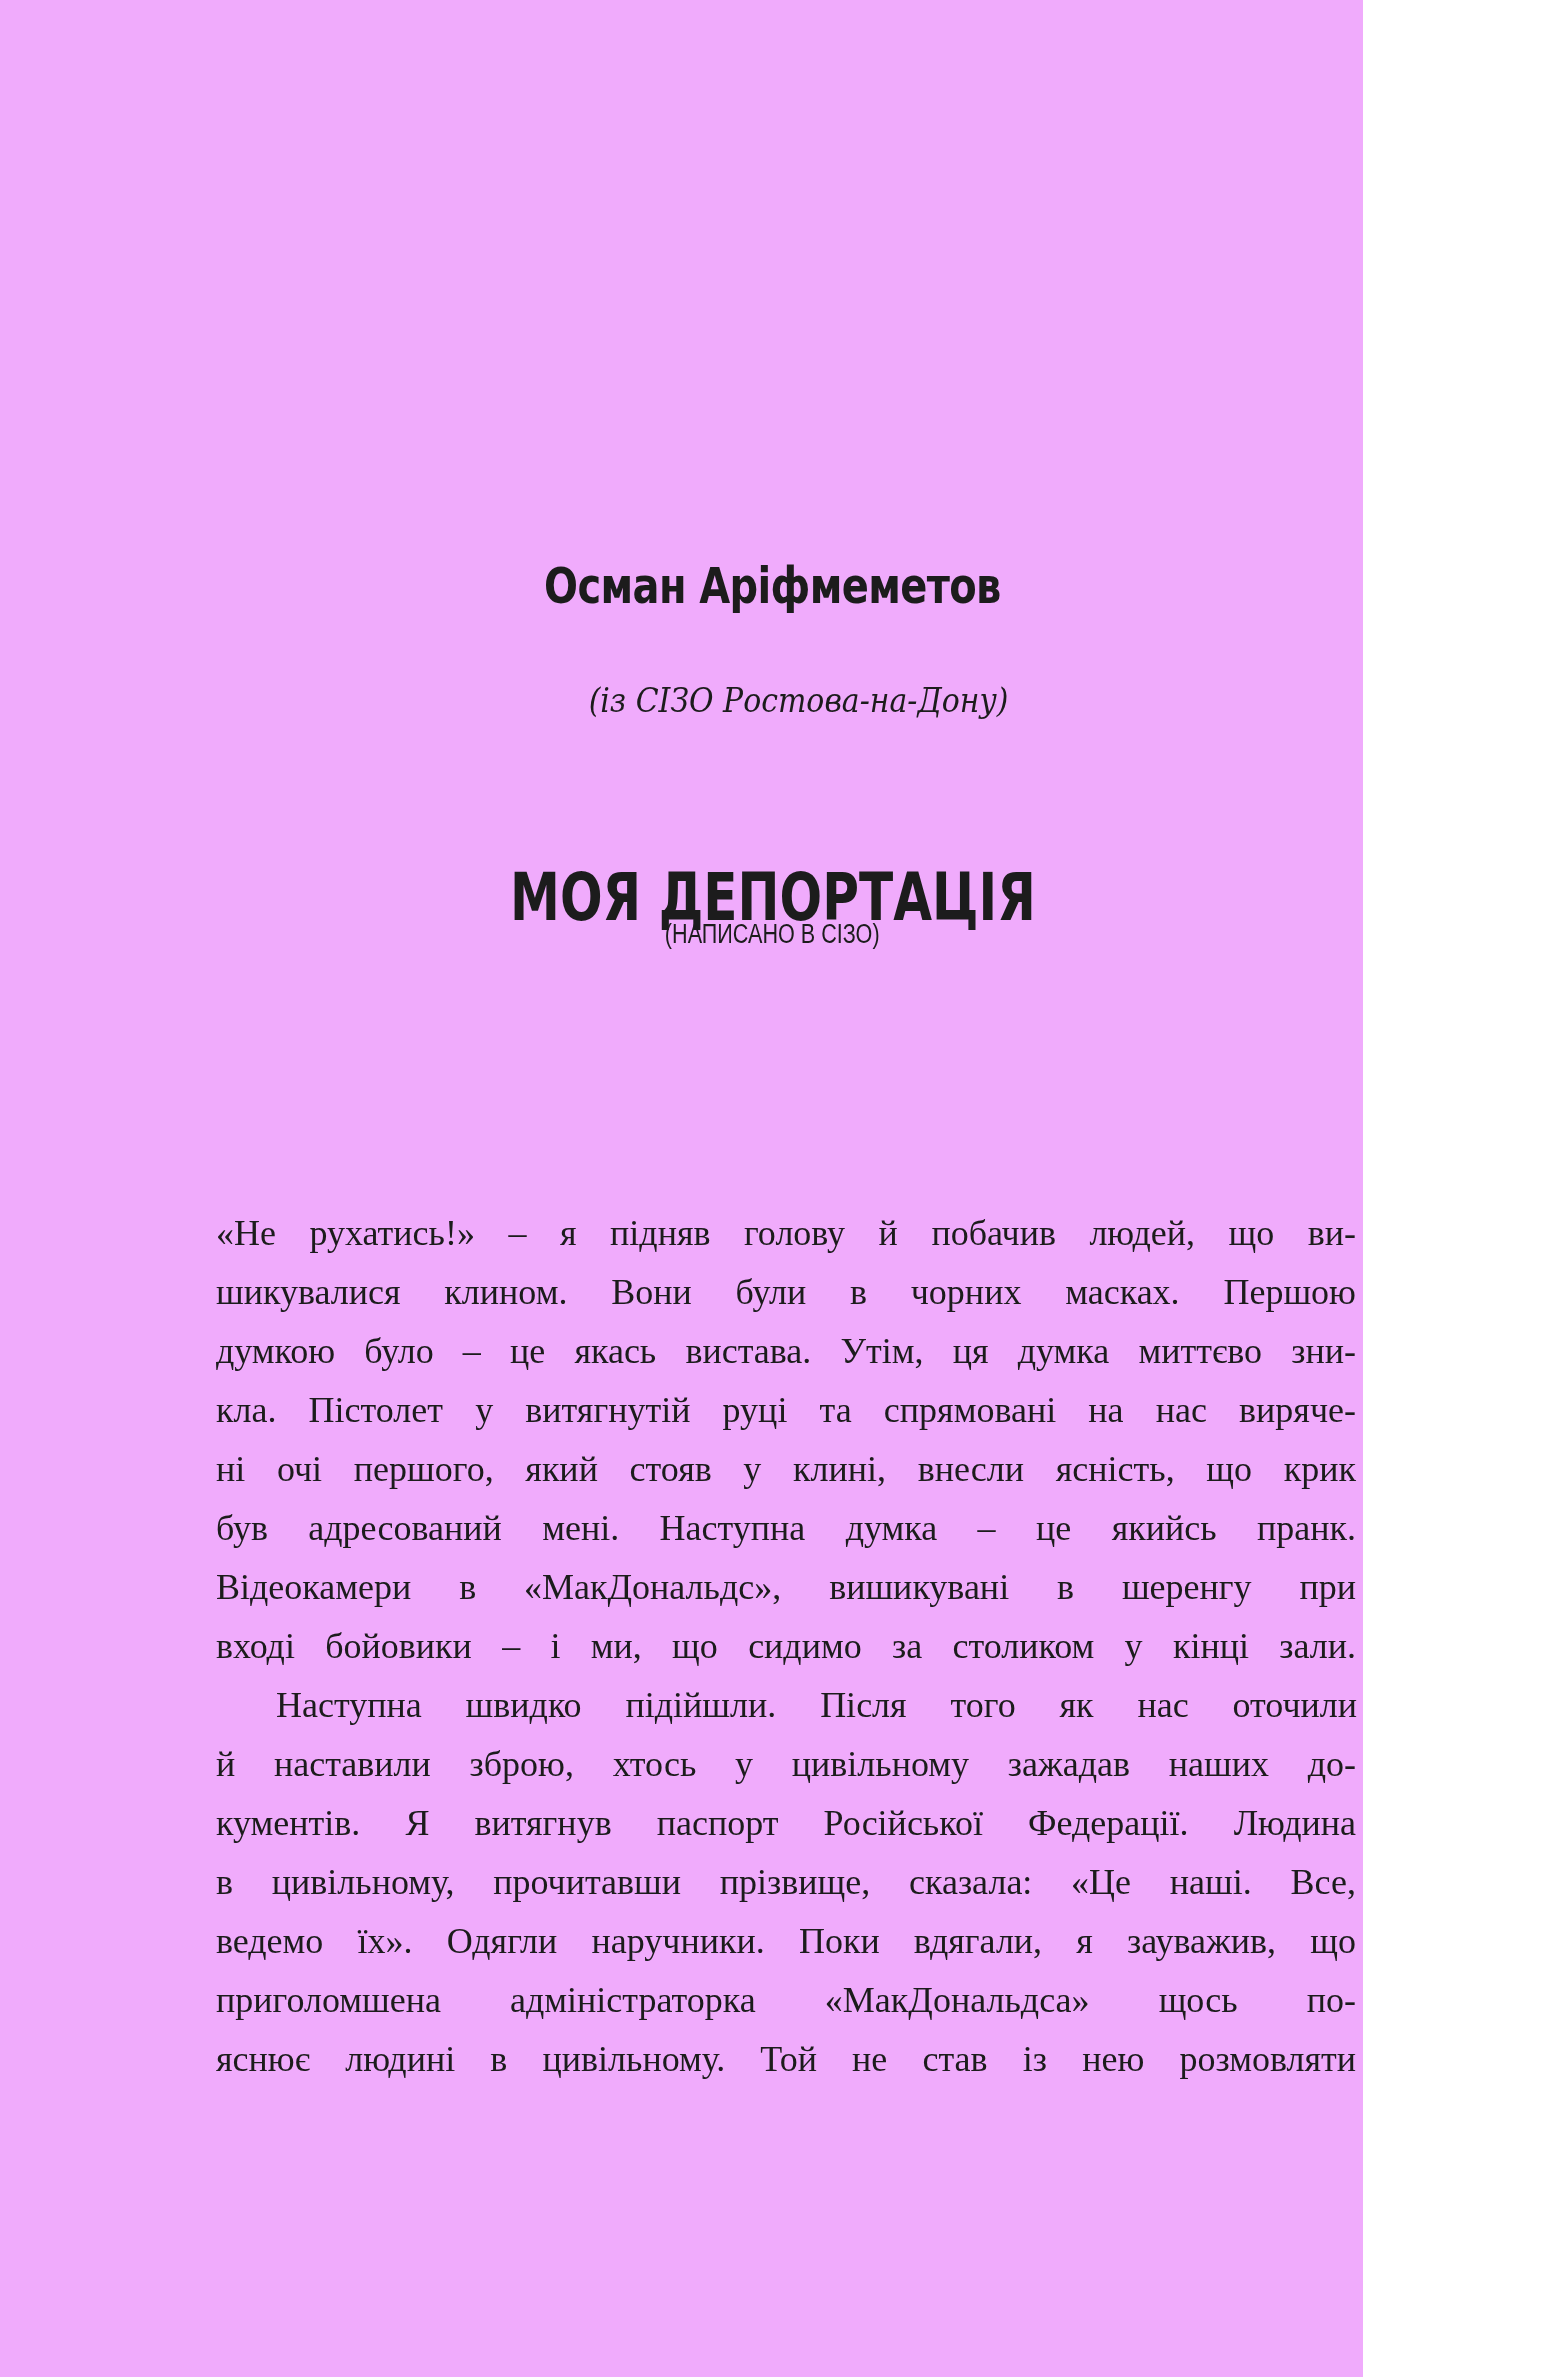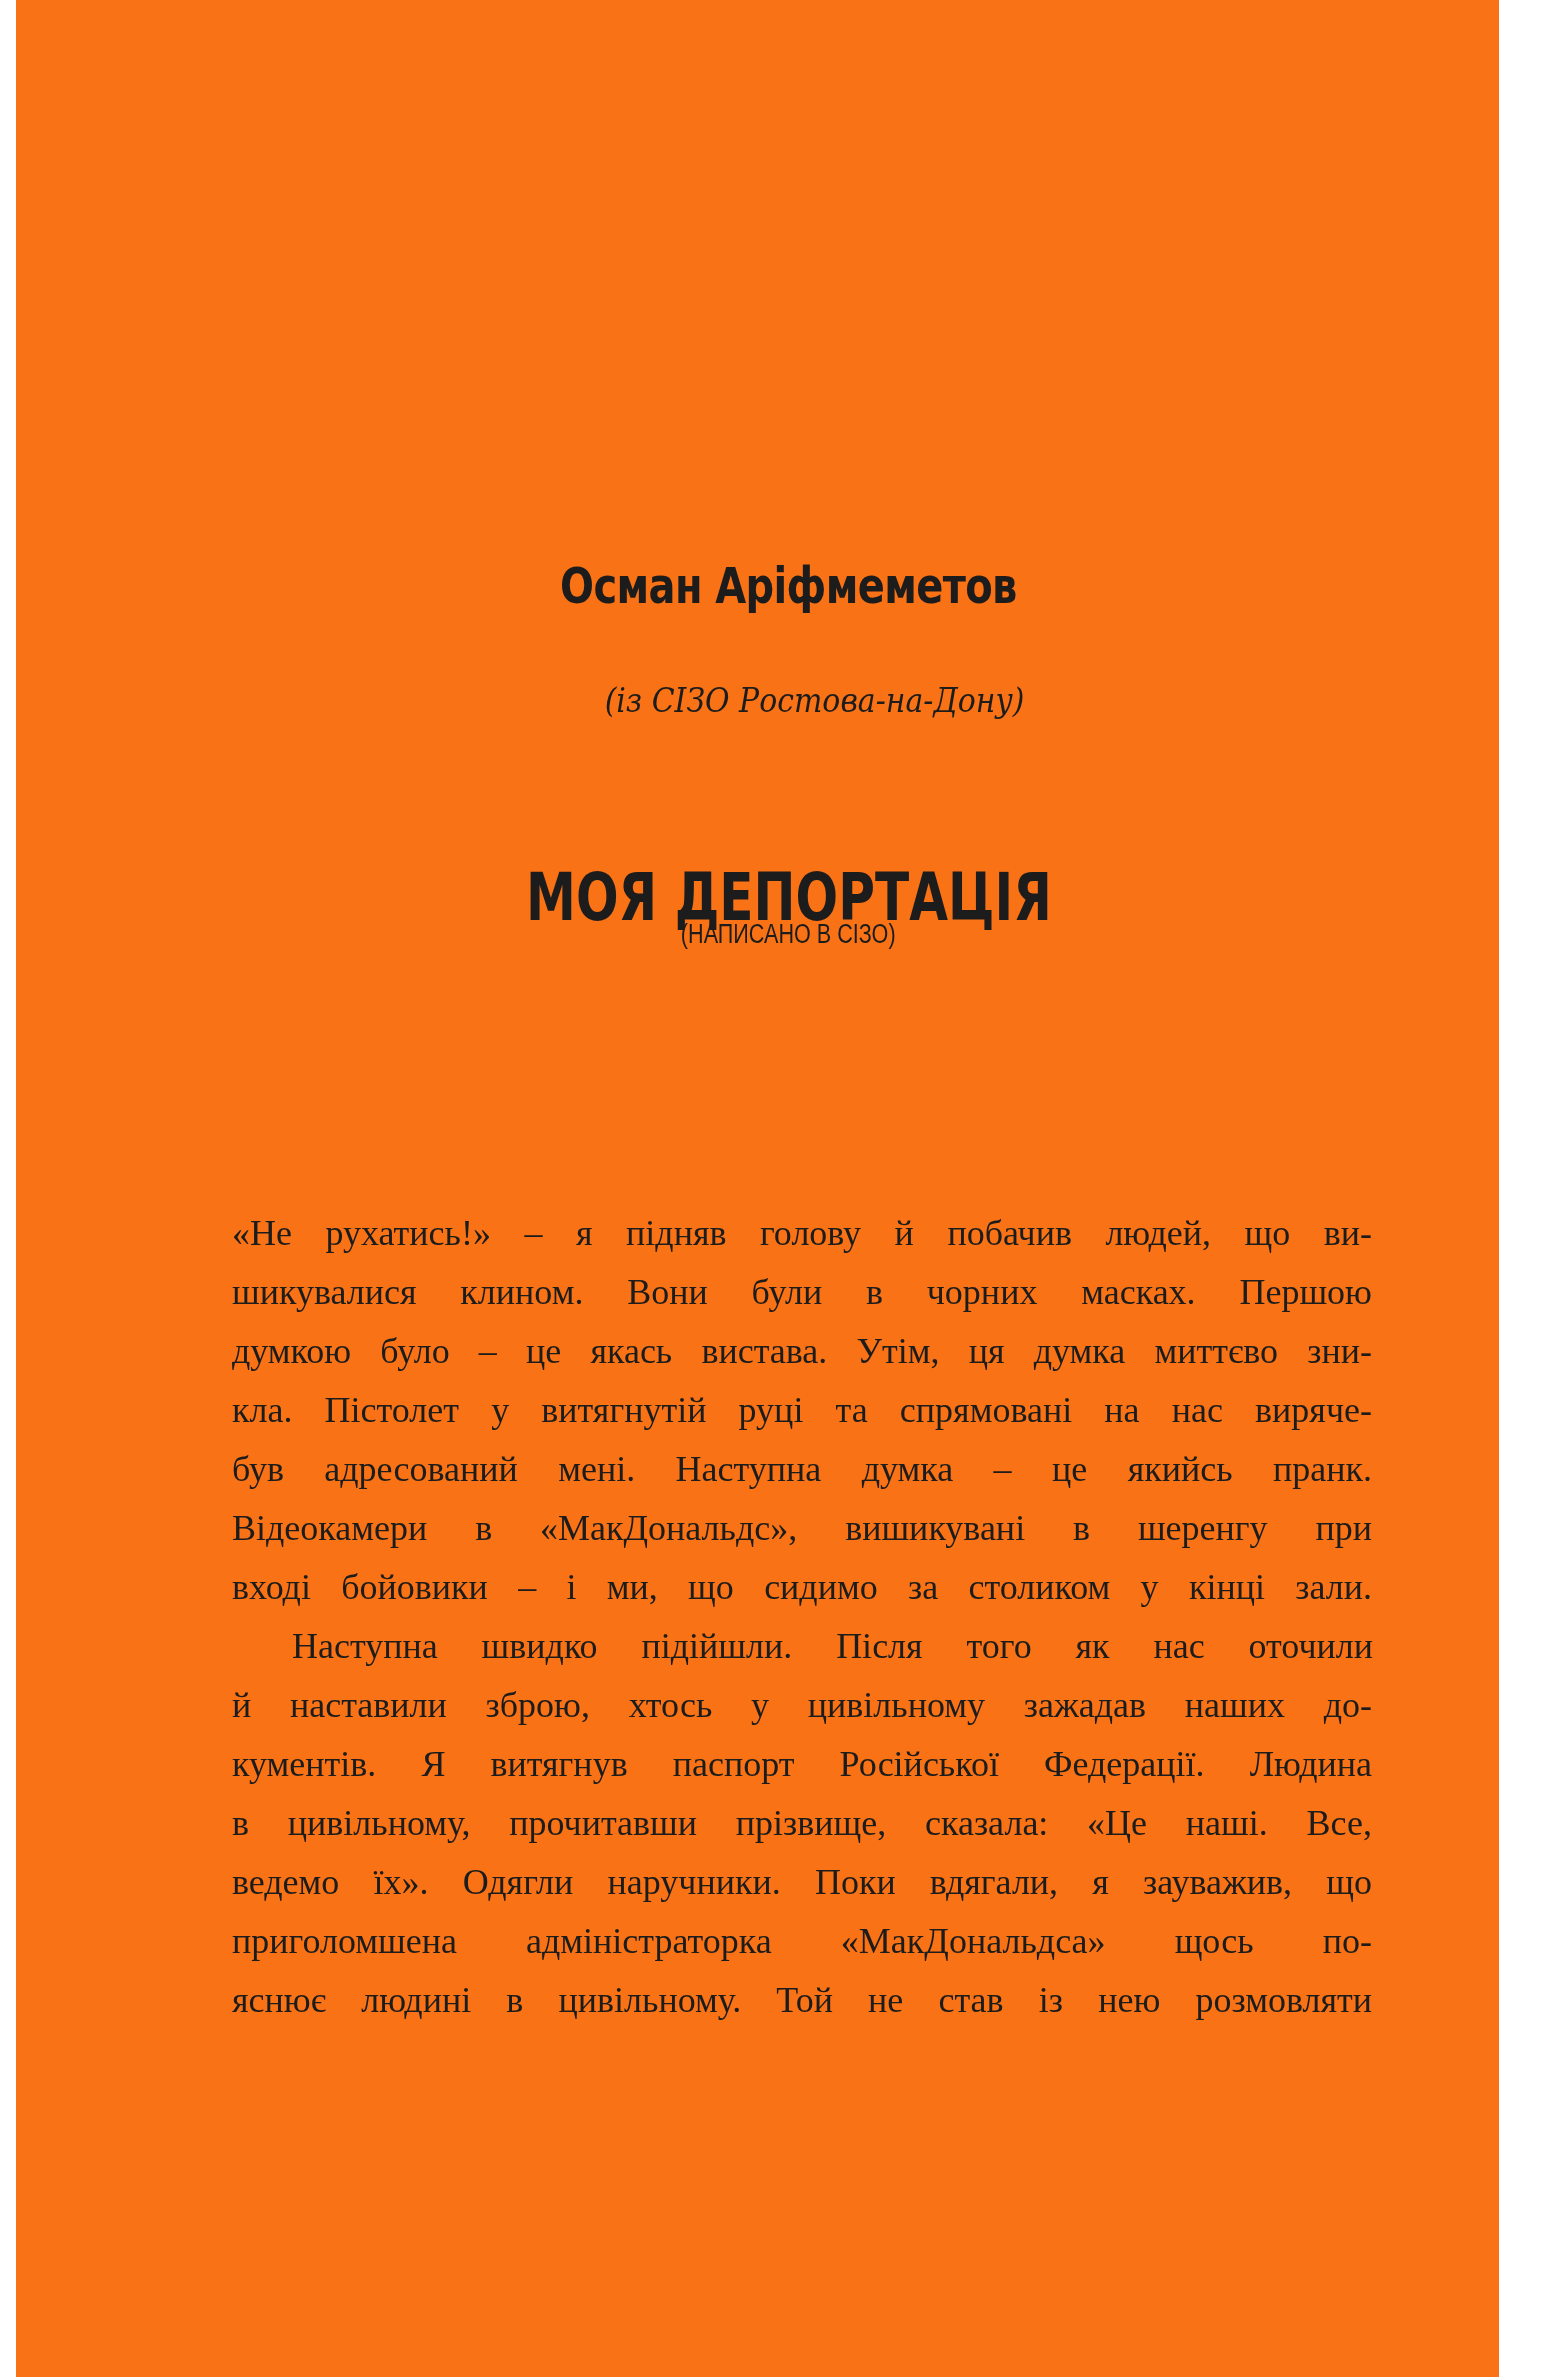--- a/index.html
+++ b/index.html
@@ -9,24 +9,24 @@
     }
     body {
       width: 1545px;
       height: 2377px;
       position: relative;
       overflow: hidden;
       color: #1c1c1c;
     }
     .page {
       position: absolute;
-      left: 16px; top: 0;
-      width: 1483px;
+      left: 0; top: 0;
+      width: 1363px;
       height: 2377px;
-      background: #f97316;
+      background: #f0abfc;
     }
     .author {
       position: absolute;
       left: 0; width: 1545px;
       top: 554px;
       text-align: center;
       font-family: "DejaVu Sans", sans-serif;
       font-weight: bold;
       font-size: 50px;
       line-height: 64px;
@@ -151,20 +151,23 @@
       <div class="line">
           <span class="inner">шикувалися клином. Вони були в чорних масках. Першою</span>
         </div>
       <div class="line">
           <span class="inner">думкою було – це якась вистава. Утім, ця думка миттєво зни-</span>
         </div>
       <div class="line">
           <span class="inner">кла. Пістолет у витягнутій руці та спрямовані на нас виряче-</span>
         </div>
       <div class="line">
+          <span class="inner">ні очі першого, який стояв у клині, внесли ясність, що крик</span>
+        </div>
+      <div class="line">
           <span class="inner">був адресований мені. Наступна думка – це якийсь пранк.</span>
         </div>
       <div class="line">
           <span class="inner">Відеокамери в «МакДональдс», вишикувані в шеренгу при</span>
         </div>
       <div class="line">
           <span class="inner">вході бойовики – і ми, що сидимо за столиком у кінці зали.</span>
         </div>
     </div>
 

